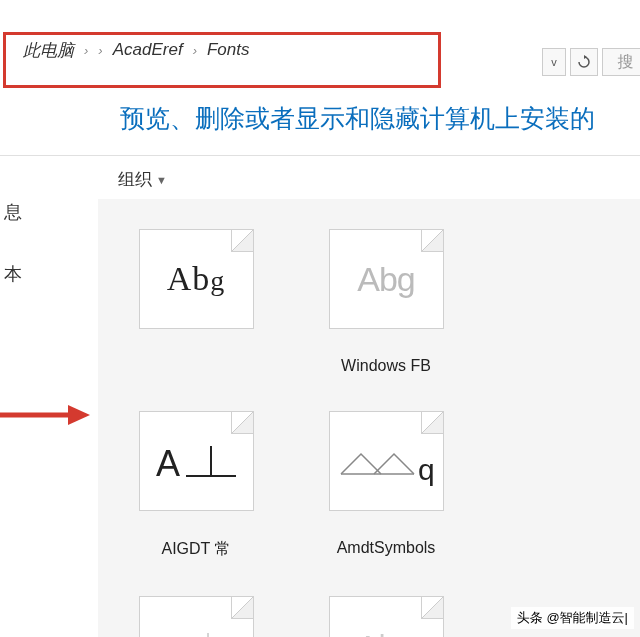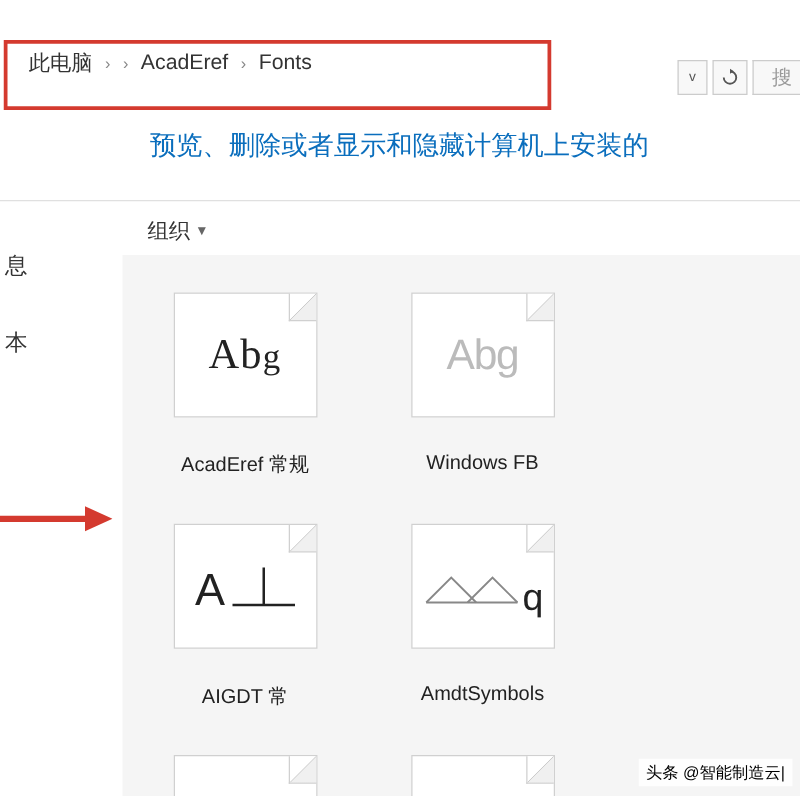--- a/index.html
+++ b/index.html
@@ -26,20 +26,21 @@
       height: 56px;
       border: 3px solid #d43a2f;
       pointer-events: none;
     }
     .breadcrumb {
       display: flex;
       align-items: center;
       font-size: 17px;
       color: #333;
       margin-top: 28px;
+      font-style: italic;
     }
     .breadcrumb span { margin: 0 5px; }
     .crumb-sep { color: #888; font-size: 13px; margin: 0 6px; }
     .nav-controls {
       position: absolute;
       right: 0;
       top: 48px;
       display: flex;
       align-items: center;
       gap: 4px;
@@ -49,39 +50,38 @@
       background: #f8f8f8;
       height: 28px;
       display: flex;
       align-items: center;
       justify-content: center;
     }
     .dropdown-btn { width: 24px; font-size: 11px; color: #555; }
     .refresh-btn { width: 28px; }
     .search-box { width: 38px; padding-left: 8px; font-size: 16px; color: #999; border-right: none; }
     .heading {
-      font-size: 21px;
+      font-size: 25px;
       color: #0a6ebd;
       font-weight: 400;
       padding: 30px 0 20px 120px;
       white-space: nowrap;
     }
     .left-panel {
       position: absolute;
       left: 0;
       top: 200px;
       width: 30px;
       font-size: 18px;
       color: #333;
     }
     .left-panel div { margin-bottom: 38px; padding-left: 4px; }
     .toolbar {
       padding: 12px 0 8px 118px;
       border-top: 1px solid #e0e0e0;
-      margin-top: 10px;
     }
     .organize-btn {
       font-size: 17px;
       color: #333;
       display: inline-flex;
       align-items: center;
       cursor: pointer;
     }
     .organize-btn .chev { font-size: 11px; margin-left: 4px; color: #666; }
     .content-area {
@@ -221,21 +221,20 @@
   <polygon points="78,5 100,15 78,25" fill="#d43a2f"></polygon>
 </svg>
 
 <div class="content-area">
   <div class="font-grid">
     <div class="font-item">
       <div class="font-icon">
         <div class="fold"></div>
         <span class="font-sample" style="font-family:serif">Ab<span style="font-size:28px">g</span></span>
       </div>
-      <div class="font-label">AcadEref 常规</div>
     </div>
 
     <div class="font-item">
       <div class="font-icon stacked">
         <div class="fold"></div>
         <span class="font-sample light" style="font-family:'Arial Narrow',sans-serif;letter-spacing:-1px">Abg</span>
       </div>
       <div class="font-label">Windows FB</div>
     </div>
 

